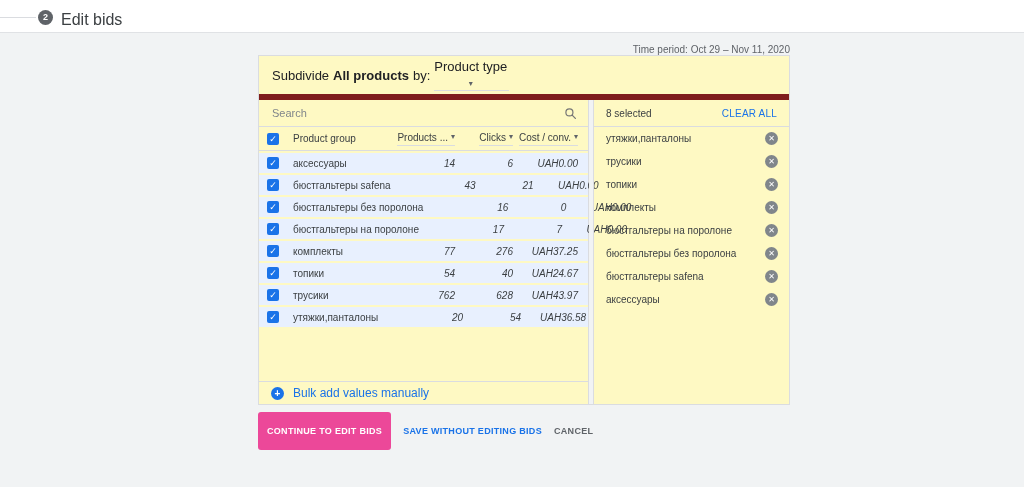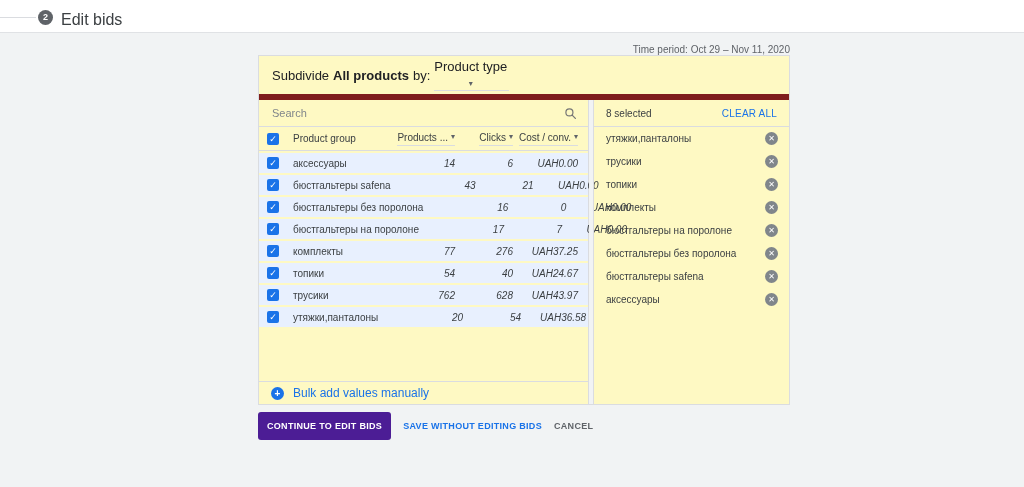--- a/index.html
+++ b/index.html
@@ -69,21 +69,21 @@
   .sel-item { height:23px; display:flex; align-items:center; justify-content:space-between;
     padding:0 11px 0 12px; }
   .sel-name { font-size:10px; color:#3c4043; white-space:nowrap; }
   .remove-btn { width:13px; height:13px; flex:0 0 13px; border-radius:50%;
     background:#80868b; color:#fff; font-size:8px; line-height:13px;
     text-align:center; cursor:pointer; }
   
   .actions { position:absolute; left:258px; top:412px; display:flex; align-items:center; gap:12px; }
   .btn { border:none; background:none; font-family:inherit; font-size:9px;
     font-weight:700; letter-spacing:.3px; cursor:pointer; white-space:nowrap; }
-  .btn-primary { background:#4c1d95; color:#fff; height:28px; padding:0 9px; border-radius:3px; }
+  .btn-primary { background:#ec4899; color:#fff; height:38px; padding:0 9px; border-radius:3px; }
   .btn-blue { color:#1a73e8; }
   .btn-gray { color:#5f6368; }
 </style>
 </head>
 <body>
 
 <div class="screen">
 
   <div class="topbar">
     <div class="connector"></div>

